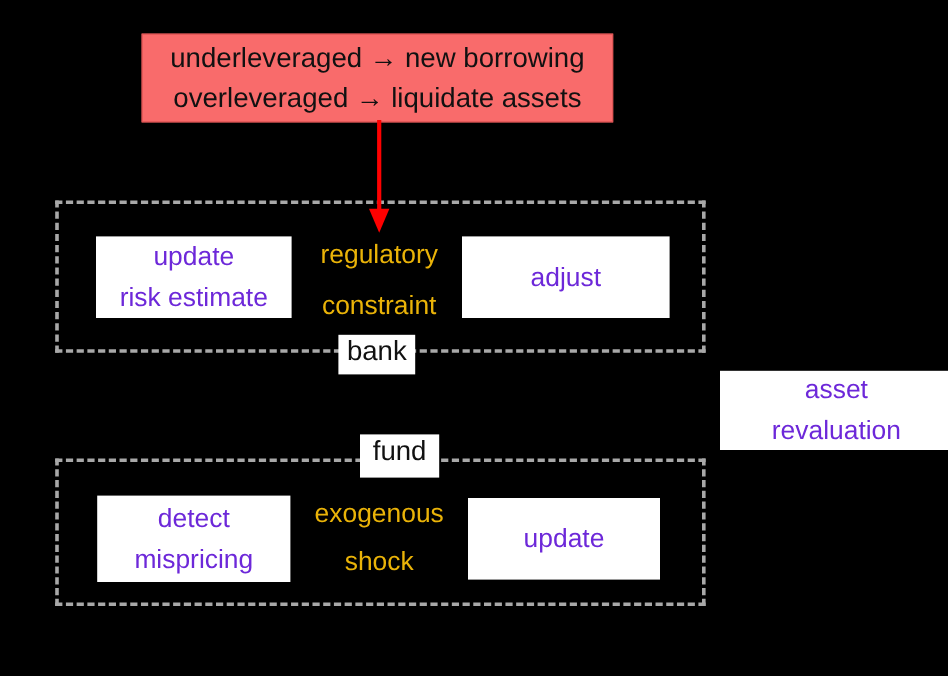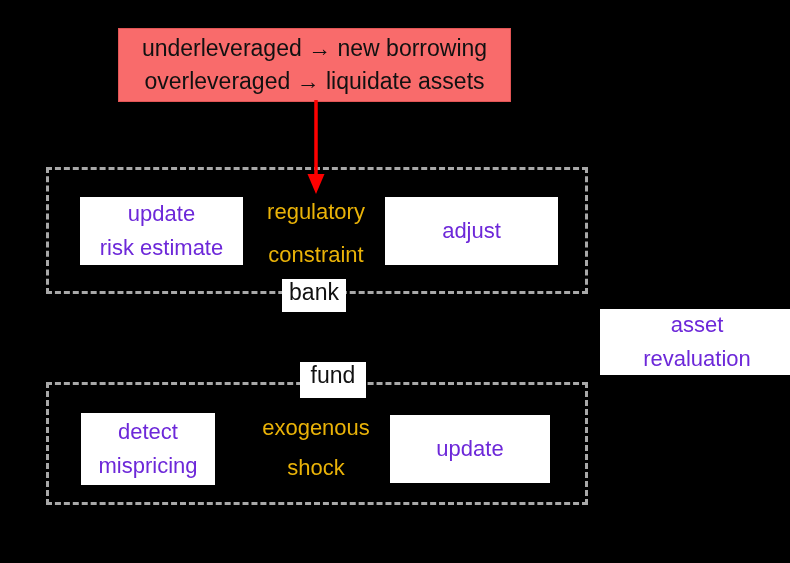--- a/index.html
+++ b/index.html
@@ -34,21 +34,21 @@
 
   
   .white-box {
     background: #ffffff; color: #6d28d9;
     display: flex; flex-direction: column; justify-content: center; align-items: center;
     font-size: 22px; line-height: 34px; text-align: center;
     z-index: 2;
   }
   .update-risk       { left: 80px;  top: 197px; width: 163px; height: 68px; }
   .adjust-balance    { left: 385px; top: 197px; width: 173px; height: 68px; }
-  .detect-mispricing { left: 81px;  top: 413px; width: 134px; height: 72px; }
+  .detect-mispricing { left: 81px;  top: 413px; width: 161px; height: 72px; }
   .update-decision   { left: 390px; top: 415px; width: 160px; height: 68px; }
   .asset-reval       { left: 600px; top: 309px; width: 194px; height: 66px; }
 
   
   .red-text {
     color: #eab308;
     font-size: 22px; line-height: 43px;
     display: flex; flex-direction: column; align-items: center;
     text-align: center;
     z-index: 2;

